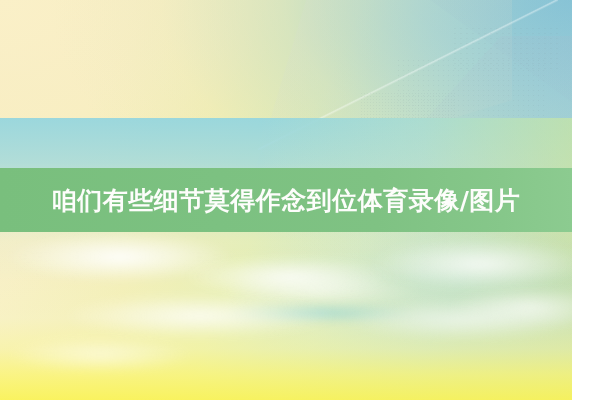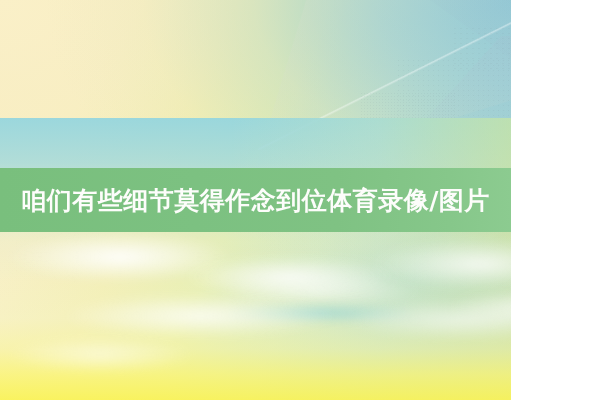--- a/index.html
+++ b/index.html
@@ -10,21 +10,21 @@
   body {
     width: 600px;
     height: 400px;
     overflow: hidden;
     font-family: "Liberation Sans", "DejaVu Sans", sans-serif;
     background: #ffffff;
   }
 
   #stage {
     position: relative;
-    width: 511px;
+    width: 572px;
     height: 400px;
     overflow: hidden;
   }
 
   
   .bg-layer {
     position: absolute;
     inset: 0;
     width: 100%;
     height: 100%;

